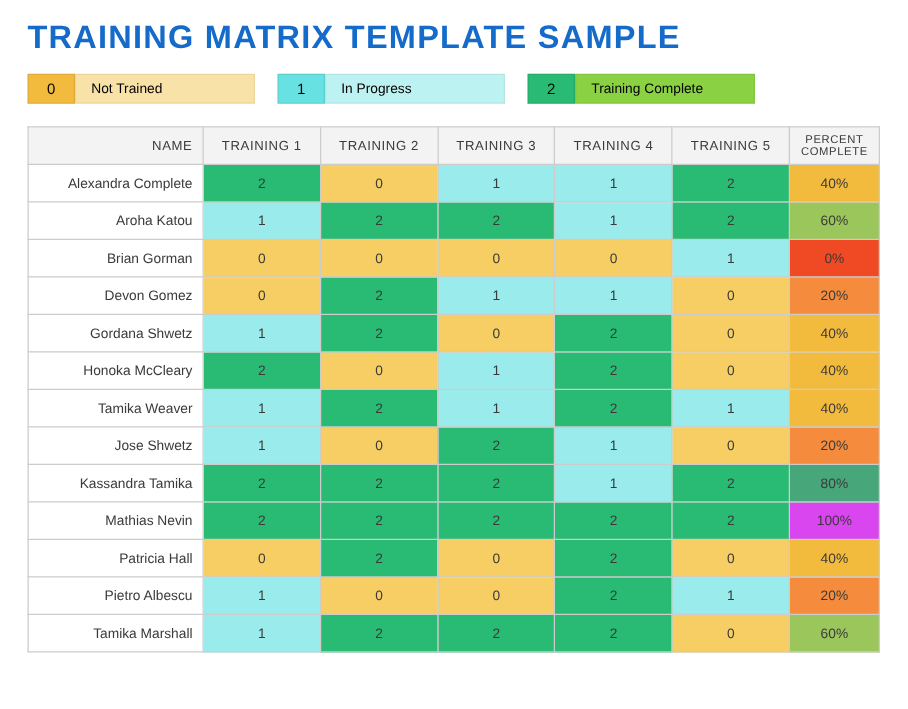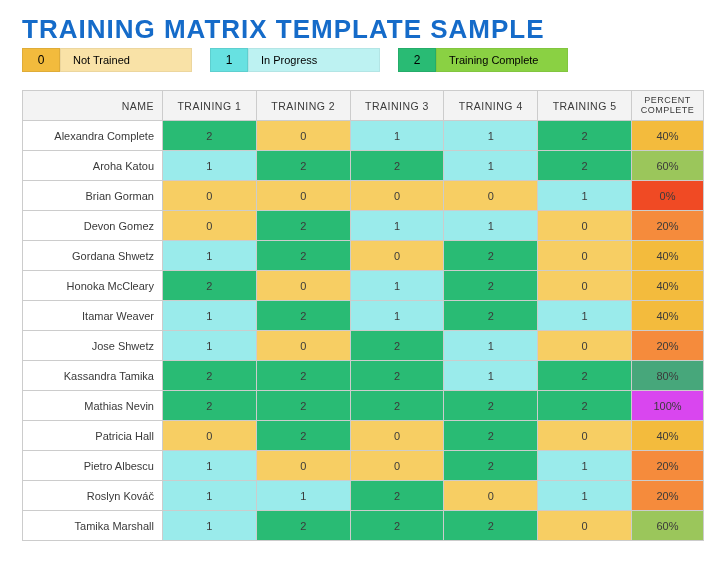--- a/index.html
+++ b/index.html
@@ -7,21 +7,21 @@
     font-family: "Century Gothic", "Futura", "Avant Garde", sans-serif;
     background: #fff;
     padding: 14px 22px;
     width: 726px;
   }
   .title {
     font-size: 26px;
     font-weight: 700;
     color: #156BC9;
     letter-spacing: 1px;
-    margin-bottom: 3px;
+    margin-bottom: 14px;
   }
   .legend {
     display: flex;
     gap: 18px;
     margin-bottom: 18px;
   }
   .legend-item {
     display: flex;
     align-items: center;
     gap: 0;
@@ -30,21 +30,21 @@
   .legend-swatch {
     width: 38px;
     height: 24px;
     display: flex;
     align-items: center;
     justify-content: center;
     font-size: 12px;
     border: 1px solid rgba(0,0,0,0.08);
   }
   .legend-label {
-    width: 132px;
+    width: 144px;
     height: 24px;
     display: flex;
     align-items: center;
     padding-left: 12px;
     font-size: 11px;
     border: 1px solid rgba(0,0,0,0.05);
   }
   .matrix {
     border-collapse: collapse;
     width: 100%;
@@ -162,21 +162,21 @@
       <tr>
         <td class="name-col">Honoka McCleary</td>
         <td class="cell-2">2</td>
         <td class="cell-0">0</td>
         <td class="cell-1">1</td>
         <td class="cell-2">2</td>
         <td class="cell-0">0</td>
         <td class="pct-col" style="background: rgb(243, 187, 61);">40%</td>
       </tr>
       <tr>
-        <td class="name-col">Itamar Weaver</td>
+        <td class="name-col">Tamika Weaver</td>
         <td class="cell-1">1</td>
         <td class="cell-2">2</td>
         <td class="cell-1">1</td>
         <td class="cell-2">2</td>
         <td class="cell-1">1</td>
         <td class="pct-col" style="background: rgb(243, 187, 61);">40%</td>
       </tr>
       <tr>
         <td class="name-col">Jose Shwetz</td>
         <td class="cell-1">1</td>
@@ -212,29 +212,20 @@
         <td class="cell-2">2</td>
         <td class="cell-0">0</td>
         <td class="pct-col" style="background: rgb(243, 187, 61);">40%</td>
       </tr>
       <tr>
         <td class="name-col">Pietro Albescu</td>
         <td class="cell-1">1</td>
         <td class="cell-0">0</td>
         <td class="cell-0">0</td>
         <td class="cell-2">2</td>
-        <td class="cell-1">1</td>
-        <td class="pct-col" style="background: rgb(245, 139, 60);">20%</td>
-      </tr>
-      <tr>
-        <td class="name-col">Roslyn Kováč</td>
-        <td class="cell-1">1</td>
-        <td class="cell-1">1</td>
-        <td class="cell-2">2</td>
-        <td class="cell-0">0</td>
         <td class="cell-1">1</td>
         <td class="pct-col" style="background: rgb(245, 139, 60);">20%</td>
       </tr>
       <tr>
         <td class="name-col">Tamika Marshall</td>
         <td class="cell-1">1</td>
         <td class="cell-2">2</td>
         <td class="cell-2">2</td>
         <td class="cell-2">2</td>
         <td class="cell-0">0</td>

